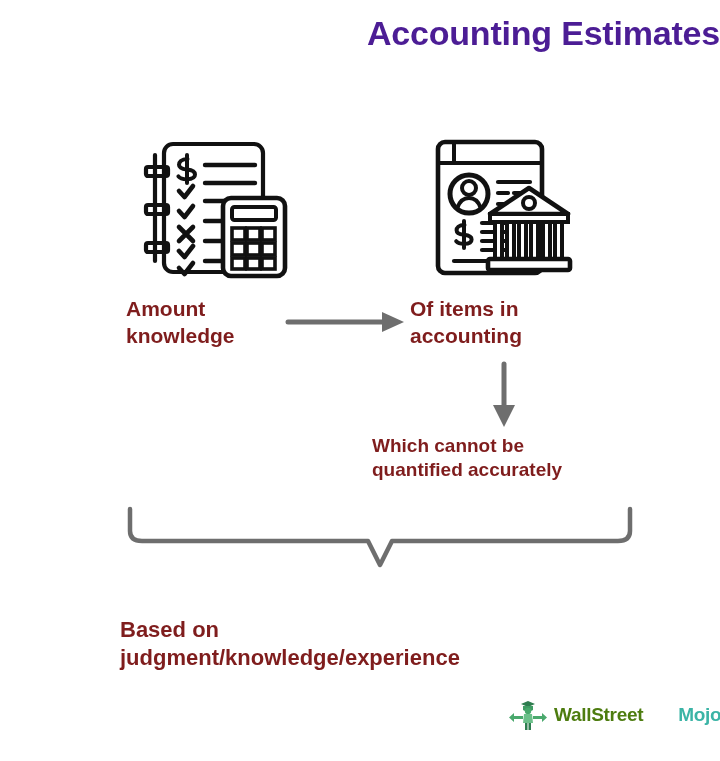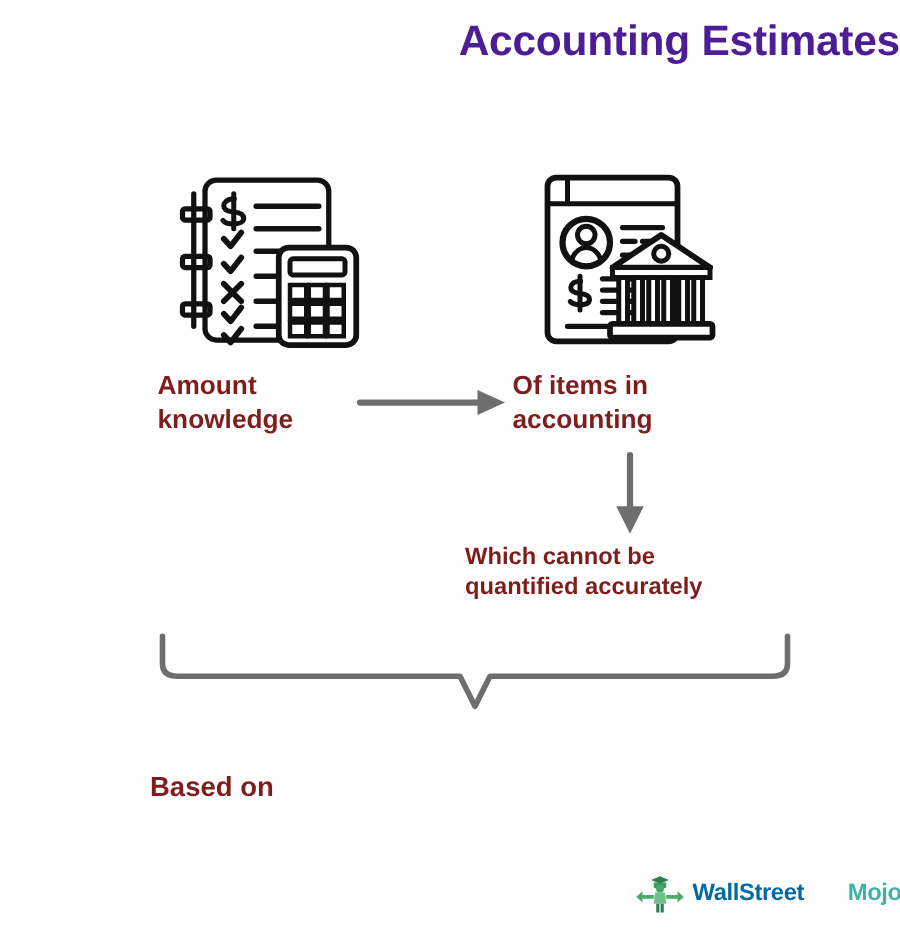--- a/index.html
+++ b/index.html
@@ -130,21 +130,21 @@
     height: 40px;
     flex: 0 0 40px;
   }
   .logo-mark svg { display: block; width: 100%; height: 100%; }
   .logo-text {
     font-size: 19px;
     font-weight: bold;
     letter-spacing: -0.3px;
     white-space: nowrap;
   }
-  .logo-text .ws { color: #0369a1; }
+  .logo-text .ws { color: #4d7c0f; }
   .logo-text .mojo { color: #3bb4a6; margin-left: 35px; }
 </style>
 </head>
 <body>
 
 <div id="page-root">
 
   <div class="title">Accounting Estimates</div>
 
   <div class="icon-box icon-left">
@@ -263,20 +263,21 @@
     <span class="line2">accounting</span>
   </div>
 
   <div class="teal-label label-quantified">
     <span>Which cannot be</span>
     <span class="line2">quantified accurately</span>
   </div>
 
   <div class="teal-label label-based">
     <span>Based on</span>
+    <span class="line2">judgment/knowledge/experience</span>
   </div>
 
   <div class="arrow-svg arrow-right-wrap">
     <svg viewBox="0 0 124 38" xmlns="http://www.w3.org/2000/svg">
       <path d="M4 19 L101 19" stroke="#6e6e6e" stroke-width="5" stroke-linecap="round" fill="none"></path>
       <path d="M98 9 L120 19 L98 29 Z" fill="#6e6e6e"></path>
     </svg>
   </div>
 
   <div class="arrow-svg arrow-down-wrap">

